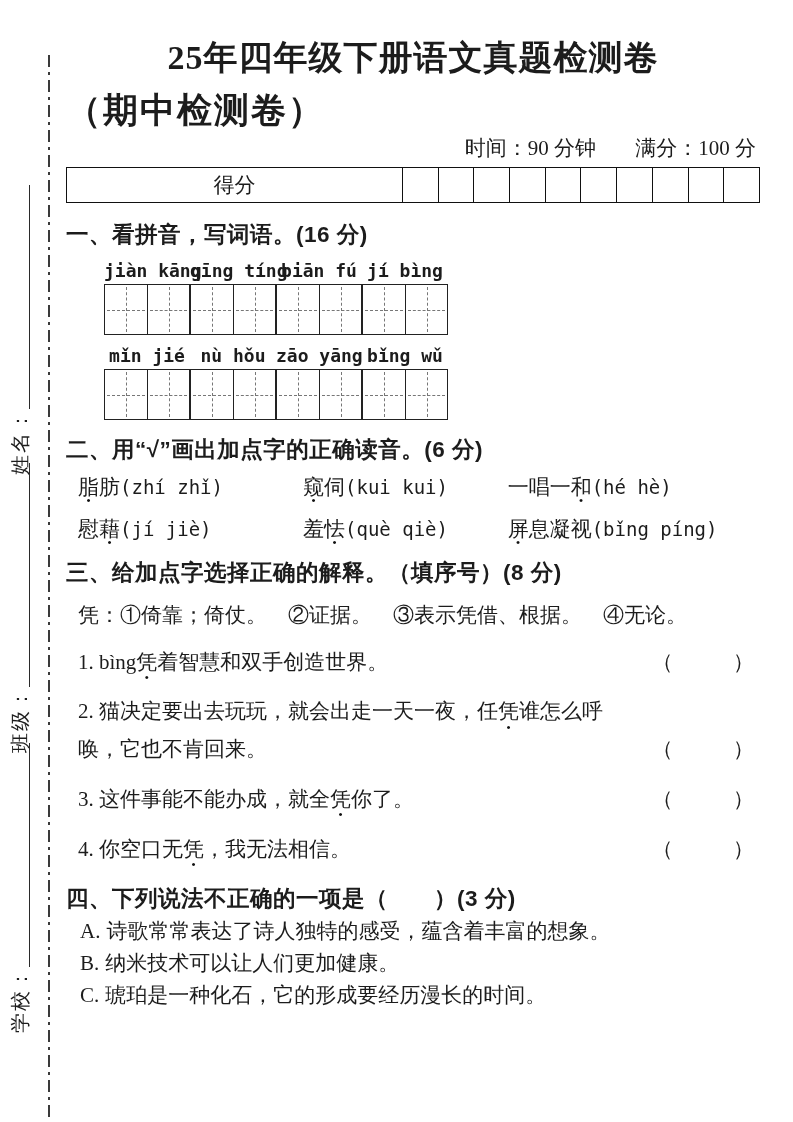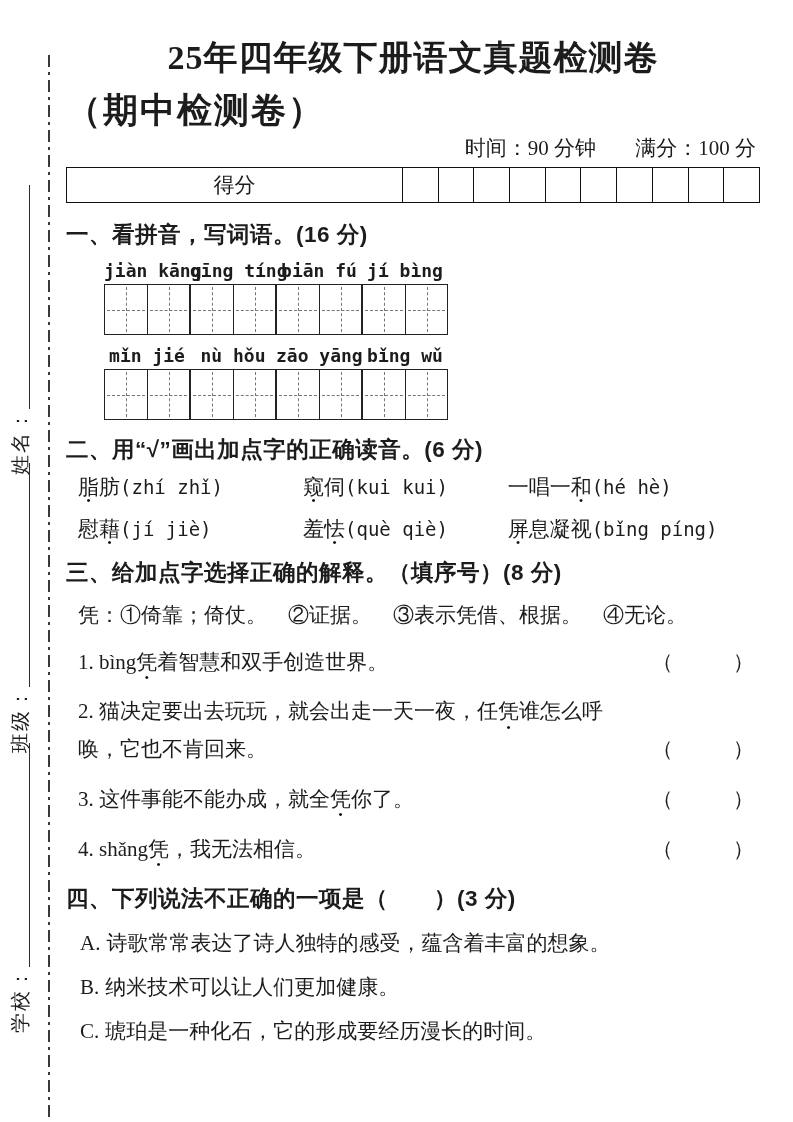--- a/index.html
+++ b/index.html
@@ -111,21 +111,21 @@
   .s3-defs { font-size:21px; margin-top:12px; padding-left:12px; line-height:1.5; }
   .s3-item {
     display:flex; font-size:21px; margin-top:12px;
     padding-left:12px; line-height:1.8;
   }
   .s3-text { flex:1; padding-right:14px; }
   .s3-answer { align-self:flex-end; white-space:nowrap; letter-spacing:6px; }
 
   
   .s4-option {
-    font-size:21px; margin-top:15px; padding-left:14px; line-height:1.4;
+    font-size:21px; margin-top:3px; padding-left:14px; line-height:1.4;
   }
   .opt-label { margin-right:6px; }
 </style>
 </head>
 <body>
 
 <div class="page">
 
   <div class="binding-line"></div>
 
@@ -266,21 +266,21 @@
     </div>
     <div class="s3-item">
       <span class="s3-text"><span>2.</span> <span>猫决定要出去玩玩，就会出走一天一夜，任</span><span class="dot-char">凭</span><span>谁怎么呼唤，它也不肯回来。</span></span>
       <span class="s3-answer">（　　）</span>
     </div>
     <div class="s3-item">
       <span class="s3-text"><span>3.</span> <span>这件事能不能办成，就全</span><span class="dot-char">凭</span><span>你了。</span></span>
       <span class="s3-answer">（　　）</span>
     </div>
     <div class="s3-item">
-      <span class="s3-text"><span>4.</span> <span>shǎng</span><span class="dot-char">凭</span><span>，我无法相信。</span></span>
+      <span class="s3-text"><span>4.</span> <span>你空口无</span><span class="dot-char">凭</span><span>，我无法相信。</span></span>
       <span class="s3-answer">（　　）</span>
     </div>
 
     <div class="sec-heading">四、下列说法不正确的一项是（　　）(3 分)</div>
 
     <div class="s4-option">
       <span class="opt-label">A.</span><span>诗歌常常表达了诗人独特的感受，蕴含着丰富的想象。</span>
     </div>
     <div class="s4-option">
       <span class="opt-label">B.</span><span>纳米技术可以让人们更加健康。</span>

